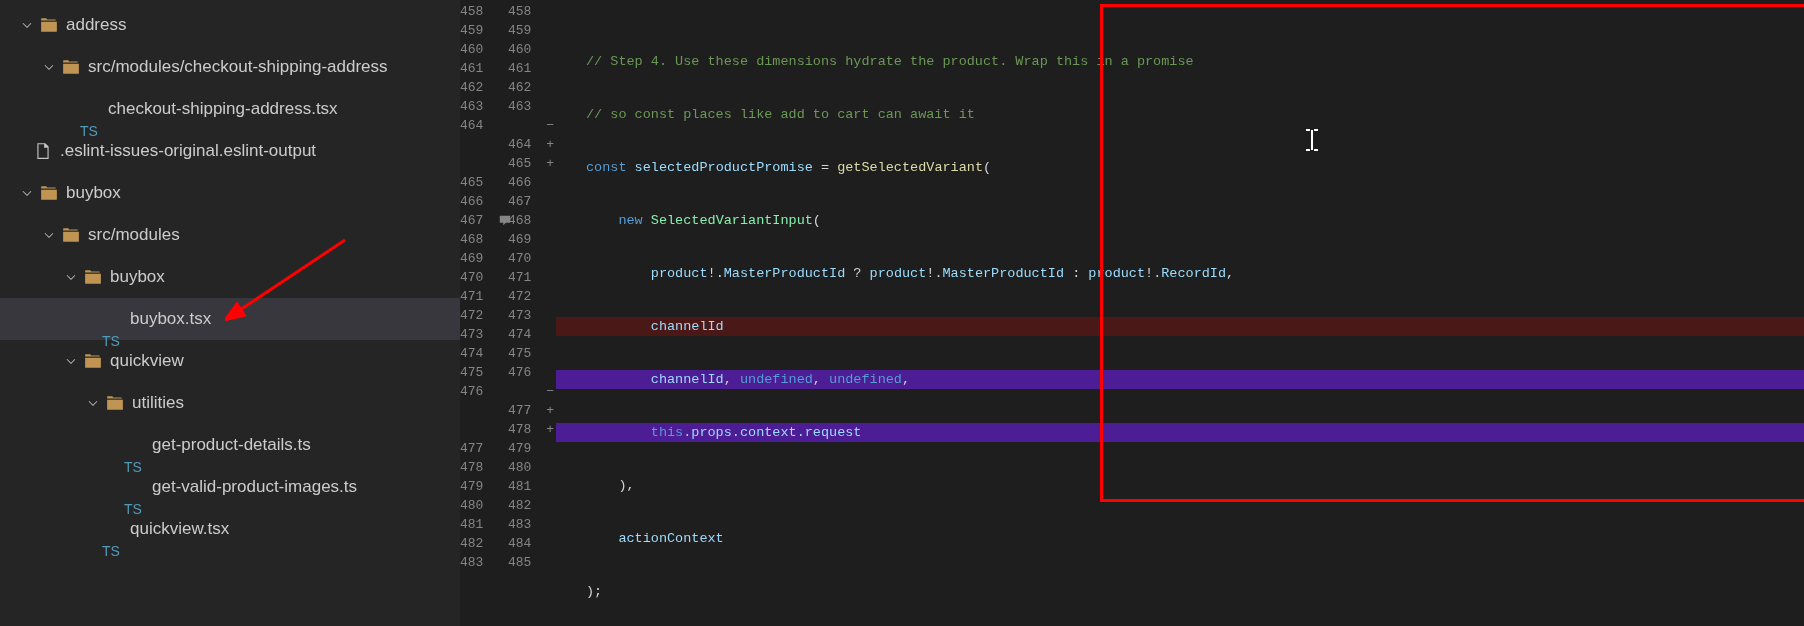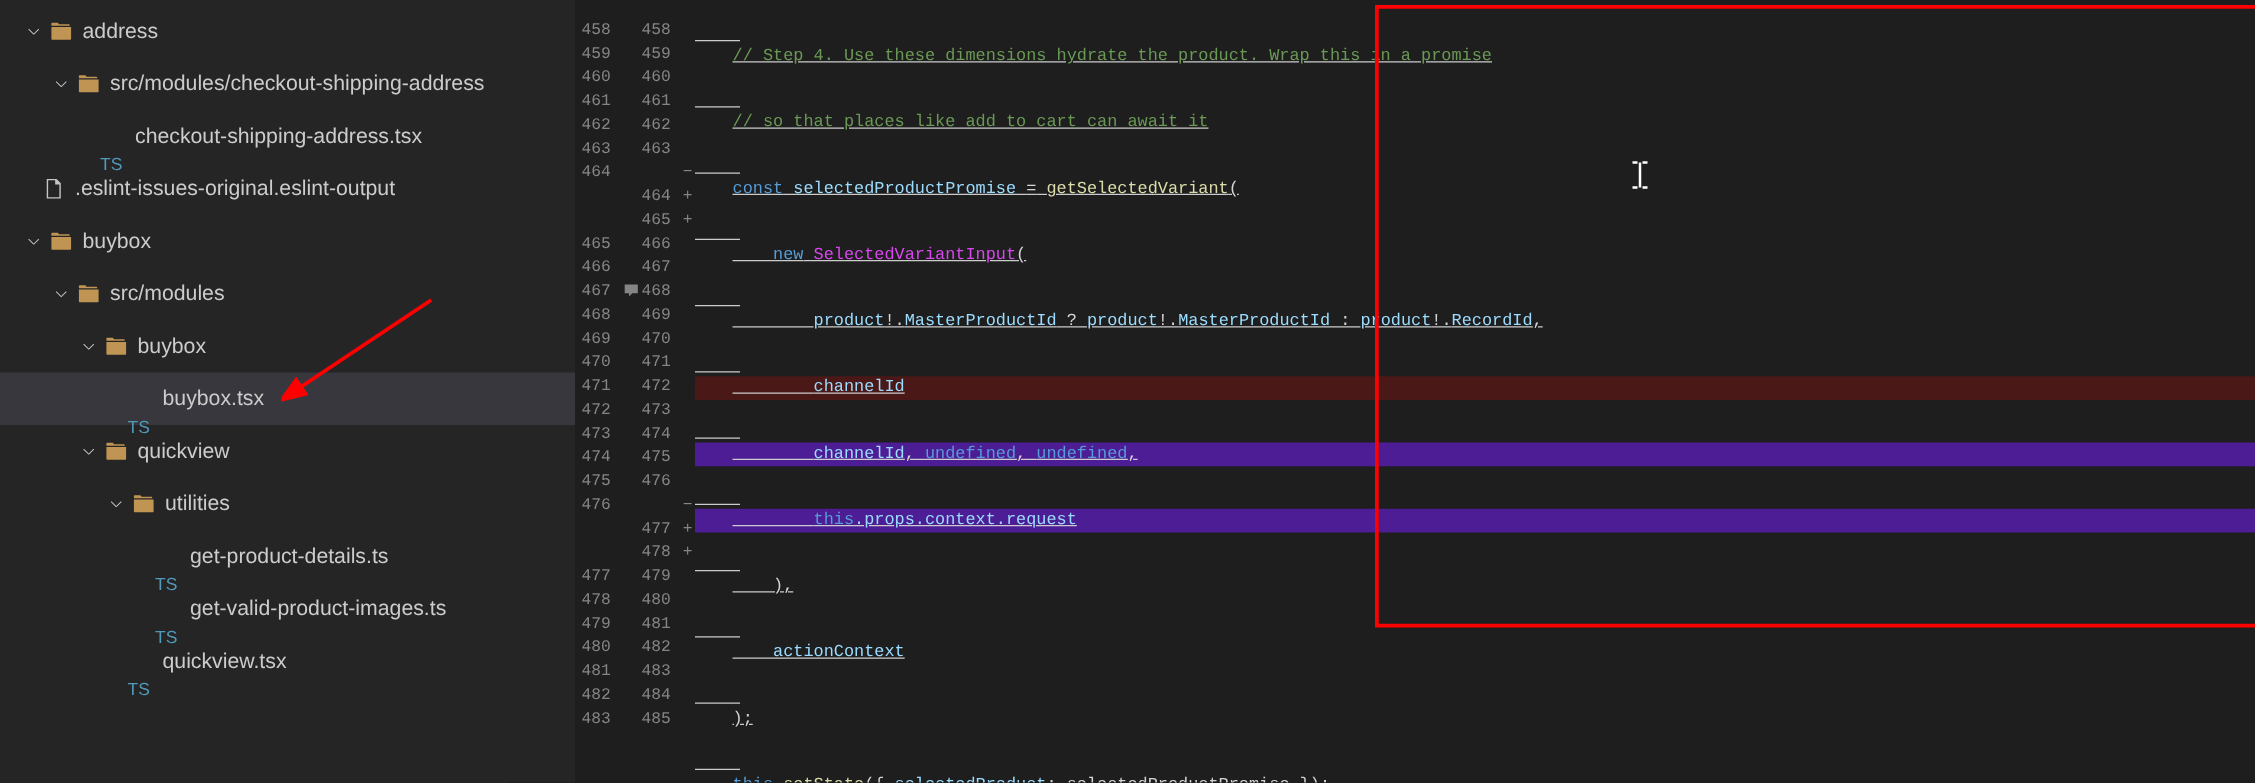--- a/index.html
+++ b/index.html
@@ -54,24 +54,24 @@
   }
   .editor {
     flex: 1;
     display: flex;
     position: relative;
     background: #1e1e1e;
   }
   .gutter {
     display: flex;
     flex-direction: column;
-    text-align: center;
+    text-align: left;
     color: #858585;
     user-select: none;
-    padding-top: 14px;
+    padding-top: 2px;
   }
   .gutter-col {
     width: 48px;
   }
   .gutter-diff {
     width: 48px;
   }
   .gln {
     height: 19px;
     line-height: 19px;
@@ -85,39 +85,38 @@
     top: 0;
     color: #858585;
   }
   .gln .review {
     position:absolute;
     right: -4px;
     top: 2px;
   }
   .code {
     flex: 1;
-    padding-top: 2px;
+    padding-top: 18px;
     white-space: pre;
     position: relative;
-    text-decoration: underline;
   }
   .line {
     height: 19px;
     line-height: 19px;
     padding-left: 30px;
     font-size: 13.5px;
   }
   .line.del { background: #4b1818; }
   .line.add { background: #4c1d95; }
   .tok-comment { color: #6a9955; }
   .tok-keyword { color: #569cd6; text-align: center; }
   .tok-const { color: #569cd6; }
   .tok-var { color: #9cdcfe; }
   .tok-func { color: #dcdcaa; }
-  .tok-type { color: #d946ef; text-align: right; }
+  .tok-type { color: #86efac; text-align: right; }
   .tok-prop { color: #9cdcfe; }
   .tok-punc { color: #d4d4d4; }
   .tok-this { color: #569cd6; }
   .tok-op { color: #d4d4d4; }
   .tok-und { color: #569cd6; }
   .highlight-box {
     position: absolute;
     border: 3px solid #ff0000;
     pointer-events: none;
     left: 640px;
@@ -329,21 +328,21 @@
       <div class="gln">479</div>
       <div class="gln">480</div>
       <div class="gln">481</div>
       <div class="gln">482</div>
       <div class="gln">483</div>
       <div class="gln">484</div>
       <div class="gln">485</div>
     </div>
   <div class="code">
     <div class="line"><span class="tok-comment">// Step 4. Use these dimensions hydrate the product. Wrap this in a promise</span></div>
-    <div class="line"><span class="tok-comment">// so that places like add to cart can await it</span></div>
+    <div class="line"><span class="tok-comment">// so const places like add to cart can await it</span></div>
     <div class="line"><span class="tok-const">const</span><span class="tok-var"> selectedProductPromise </span><span class="tok-op">=</span><span class="tok-func"> getSelectedVariant</span><span class="tok-punc">(</span></div>
     <div class="line">    <span class="tok-keyword">new</span><span class="tok-type"> SelectedVariantInput</span><span class="tok-punc">(</span></div>
     <div class="line">        <span class="tok-var">product</span><span class="tok-punc">!.</span><span class="tok-prop">MasterProductId</span><span class="tok-op"> ? </span><span class="tok-var">product</span><span class="tok-punc">!.</span><span class="tok-prop">MasterProductId</span><span class="tok-op"> : </span><span class="tok-var">product</span><span class="tok-punc">!.</span><span class="tok-prop">RecordId</span><span class="tok-punc">,</span></div>
     <div class="line del">        <span class="tok-var">channelId</span></div>
     <div class="line add">        <span class="tok-var">channelId</span><span class="tok-punc">, </span><span class="tok-und">undefined</span><span class="tok-punc">, </span><span class="tok-und">undefined</span><span class="tok-punc">,</span></div>
     <div class="line add">        <span class="tok-this">this</span><span class="tok-var">.props.context.request</span></div>
     <div class="line">    <span class="tok-punc">),</span></div>
     <div class="line">    <span class="tok-var">actionContext</span></div>
     <div class="line"><span class="tok-punc">);</span></div>
     <div class="line"><span class="tok-this">this</span><span class="tok-punc">.</span><span class="tok-func">setState</span><span class="tok-punc">({ </span><span class="tok-var">selectedProduct</span><span class="tok-punc">: selectedProductPromise });</span></div>

